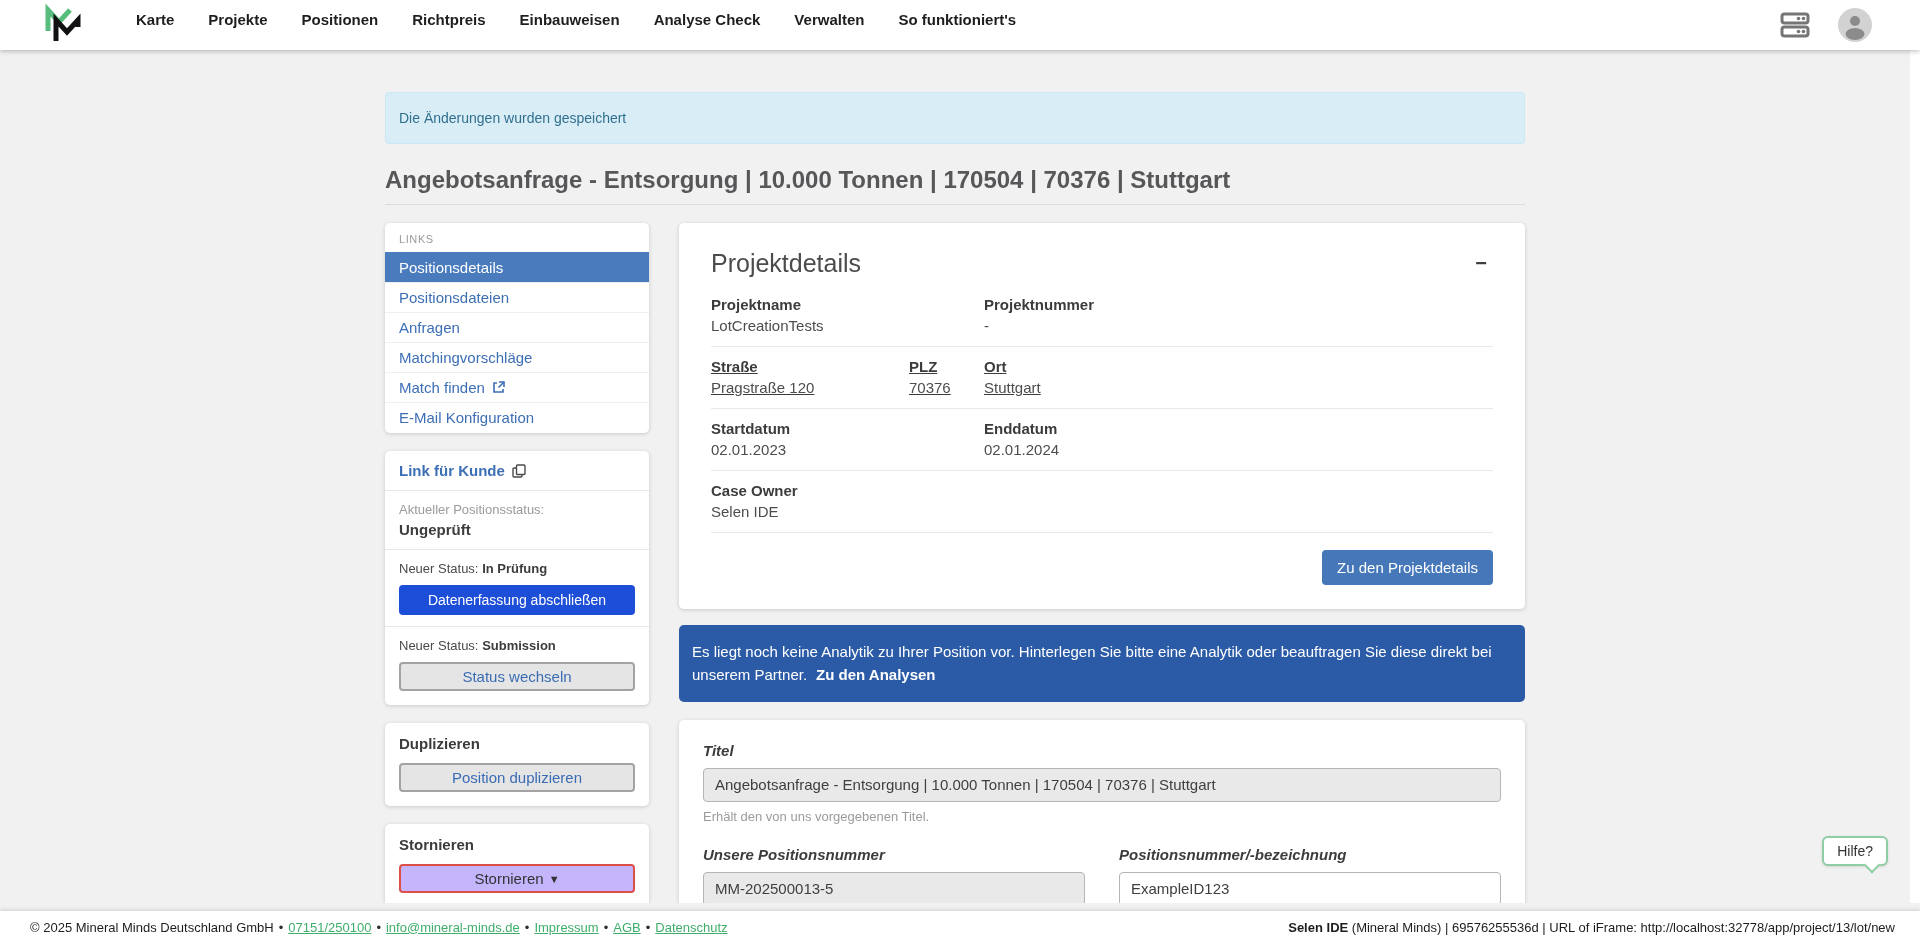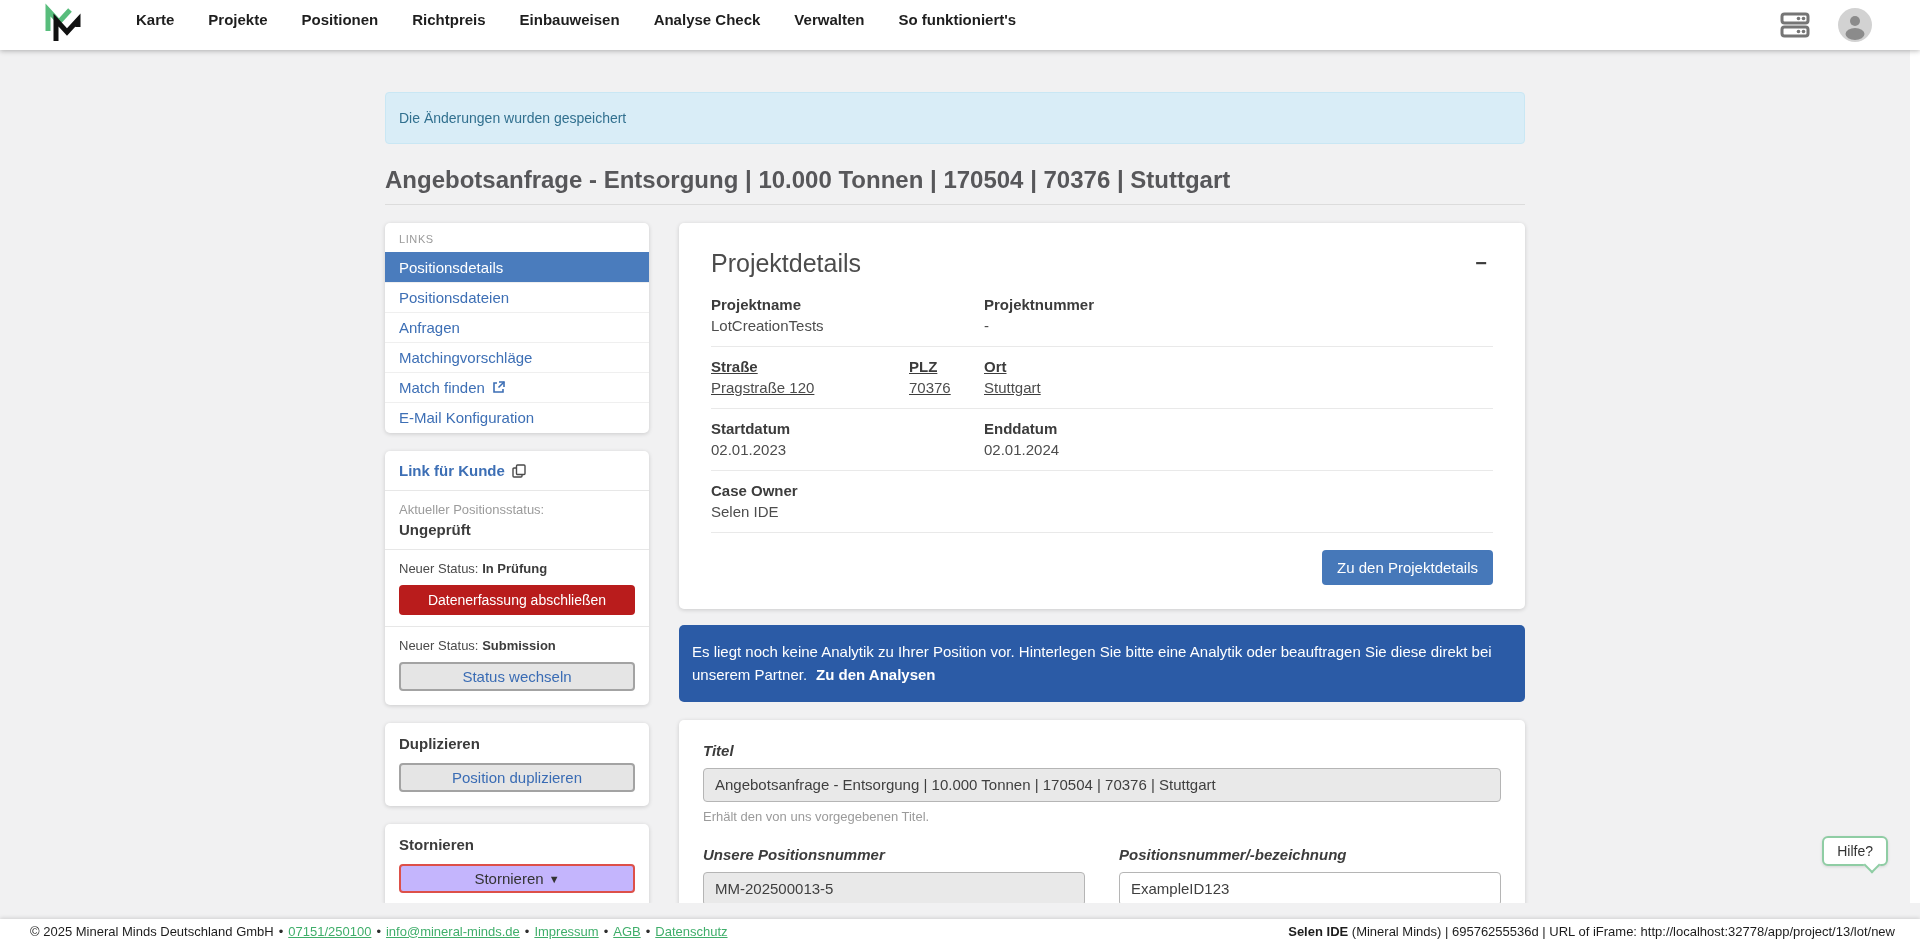--- a/index.html
+++ b/index.html
@@ -55,21 +55,21 @@
 
   .status-card { padding:11px 14px 14px; font-size:13px; color:#4a4a4a; }
   .inner-div { border:none; border-top:1px solid #e7e7e7; margin:11px -14px; }
   .link-blue { color:#3d6fb5; font-size:15px; font-weight:600; cursor:pointer; display:inline-flex; align-items:center; gap:7px; }
   .status-label { color:#9b9b9b; font-size:13px; }
   .status-value { color:#3c3c3c; font-size:15px; font-weight:700; margin-top:4px; }
   .new-status { font-size:13px; color:#4a4a4a; margin-bottom:9px; }
   .new-status b { color:#3c3c3c; }
 
   .btn { display:block; width:100%; border-radius:4px; text-align:center; cursor:pointer; font-family:inherit; }
-  .btn-green { background:#b91c1c; color:#fff; border:none; padding:7px 8px; font-size:14px; }
+  .btn-green { background:#1d4ed8; color:#fff; border:none; padding:7px 8px; font-size:14px; }
   .btn-outline-blue { background:#e5e5e5; color:#3a6cb4; border:2px solid #a3a3a3; padding:4px 8px; font-size:15px; }
   .btn-outline-red { background:#c4b5fd; color:#333; border:2px solid #dd5049; padding:4px 8px; font-size:15px; }
   .caret { font-size:11px; margin-left:5px; position:relative; top:-1px; }
 
   .small-card { padding:10px 14px 14px; }
   .small-card h3 { font-size:15px; color:#3c3c3c; margin:2px 0 11px; }
 
   
   .main-col { flex:1; min-width:0; }
   .project-card { padding:26px 32px 24px; }
@@ -107,21 +107,21 @@
     border-radius:6px; padding:5px 13px; font-size:14px; color:#333; cursor:pointer; z-index:45;
     box-shadow:0 1px 3px rgba(0,0,0,.12);
   }
   .help-bubble::after {
     content:""; position:absolute; right:8px; bottom:-7px; width:10px; height:10px; background:#fff;
     border-right:2px solid #8fcda4; border-bottom:2px solid #8fcda4; transform:rotate(45deg);
   }
 
   
   .footer {
-    position:absolute; bottom:0; left:0; right:0; height:24px; background:#fff;
+    position:absolute; bottom:0; left:0; right:0; height:32px; background:#fff;
     box-shadow:0 -1px 4px rgba(0,0,0,.14); display:flex; align-items:center; justify-content:space-between;
     padding:0 25px 0 30px; font-size:13px; color:#1d1d1d; z-index:50;
   }
   .footer-left { display:flex; align-items:center; gap:5px; white-space:nowrap; }
   .footer-link { color:#3fae6a; text-decoration:underline; cursor:pointer; }
   .sep { color:#2c2c2c; }
   .footer-right { white-space:nowrap; }
   .footer-right b { font-weight:700; }
 </style>
 </head>

